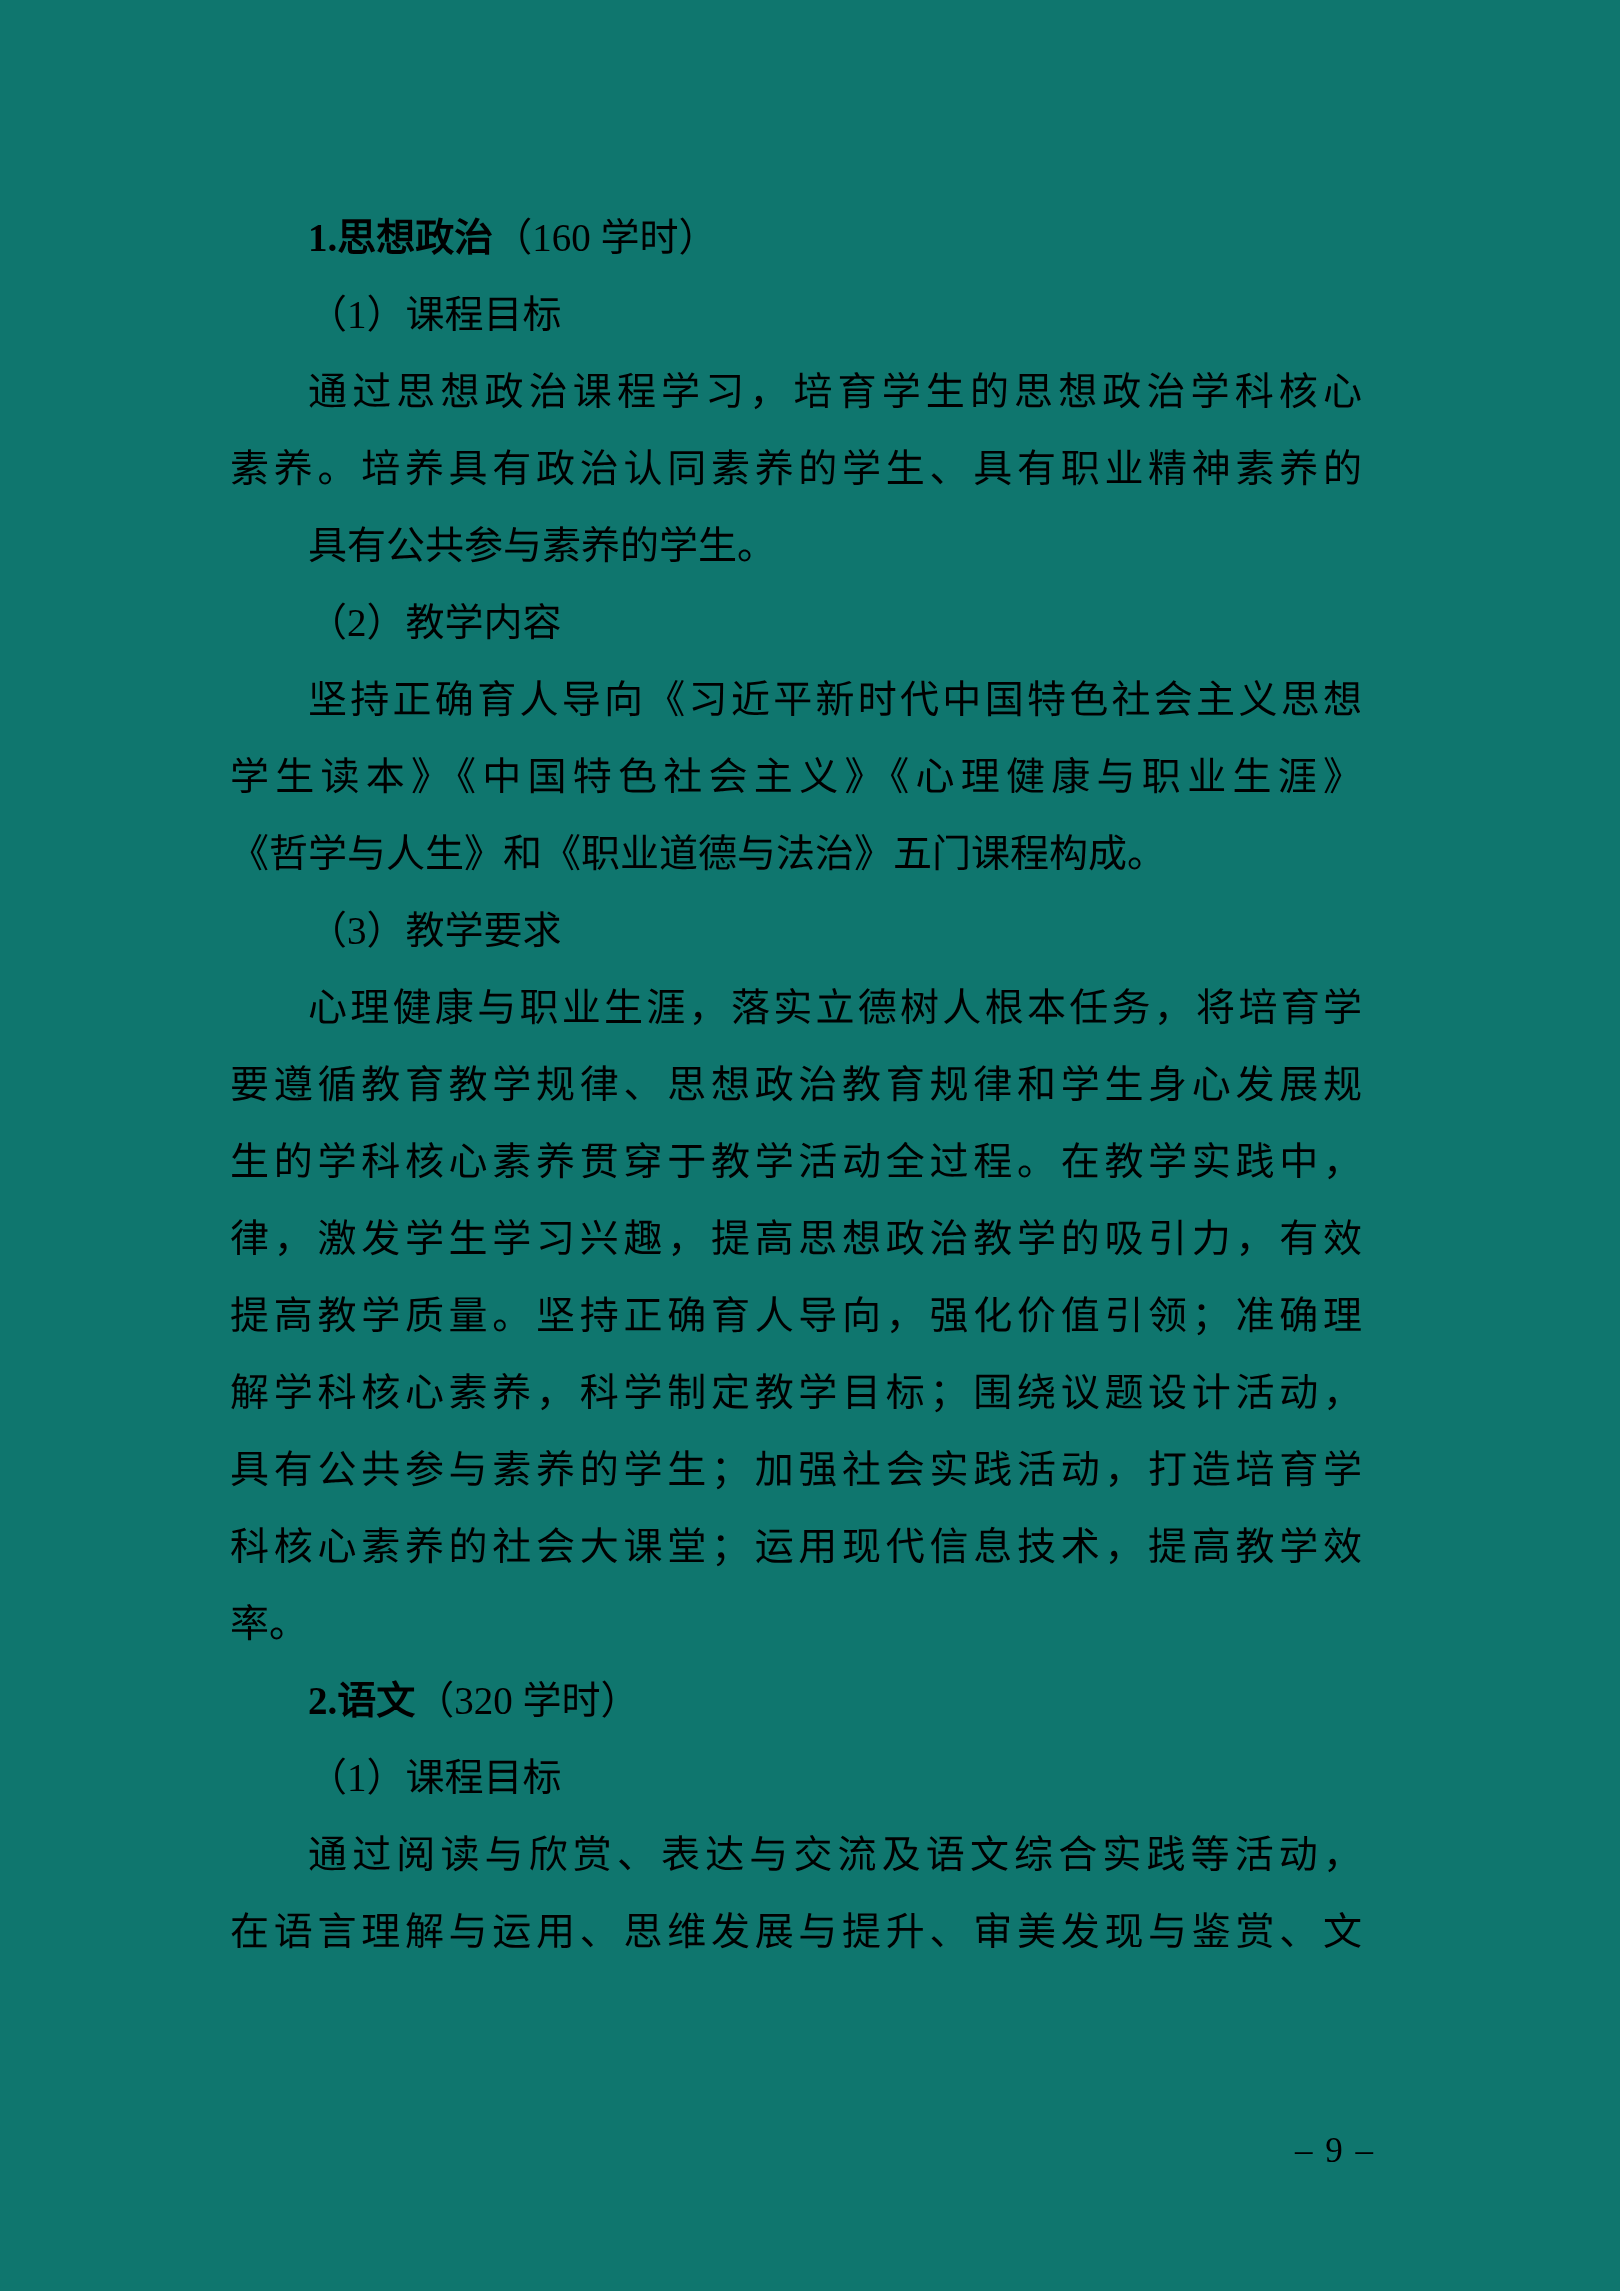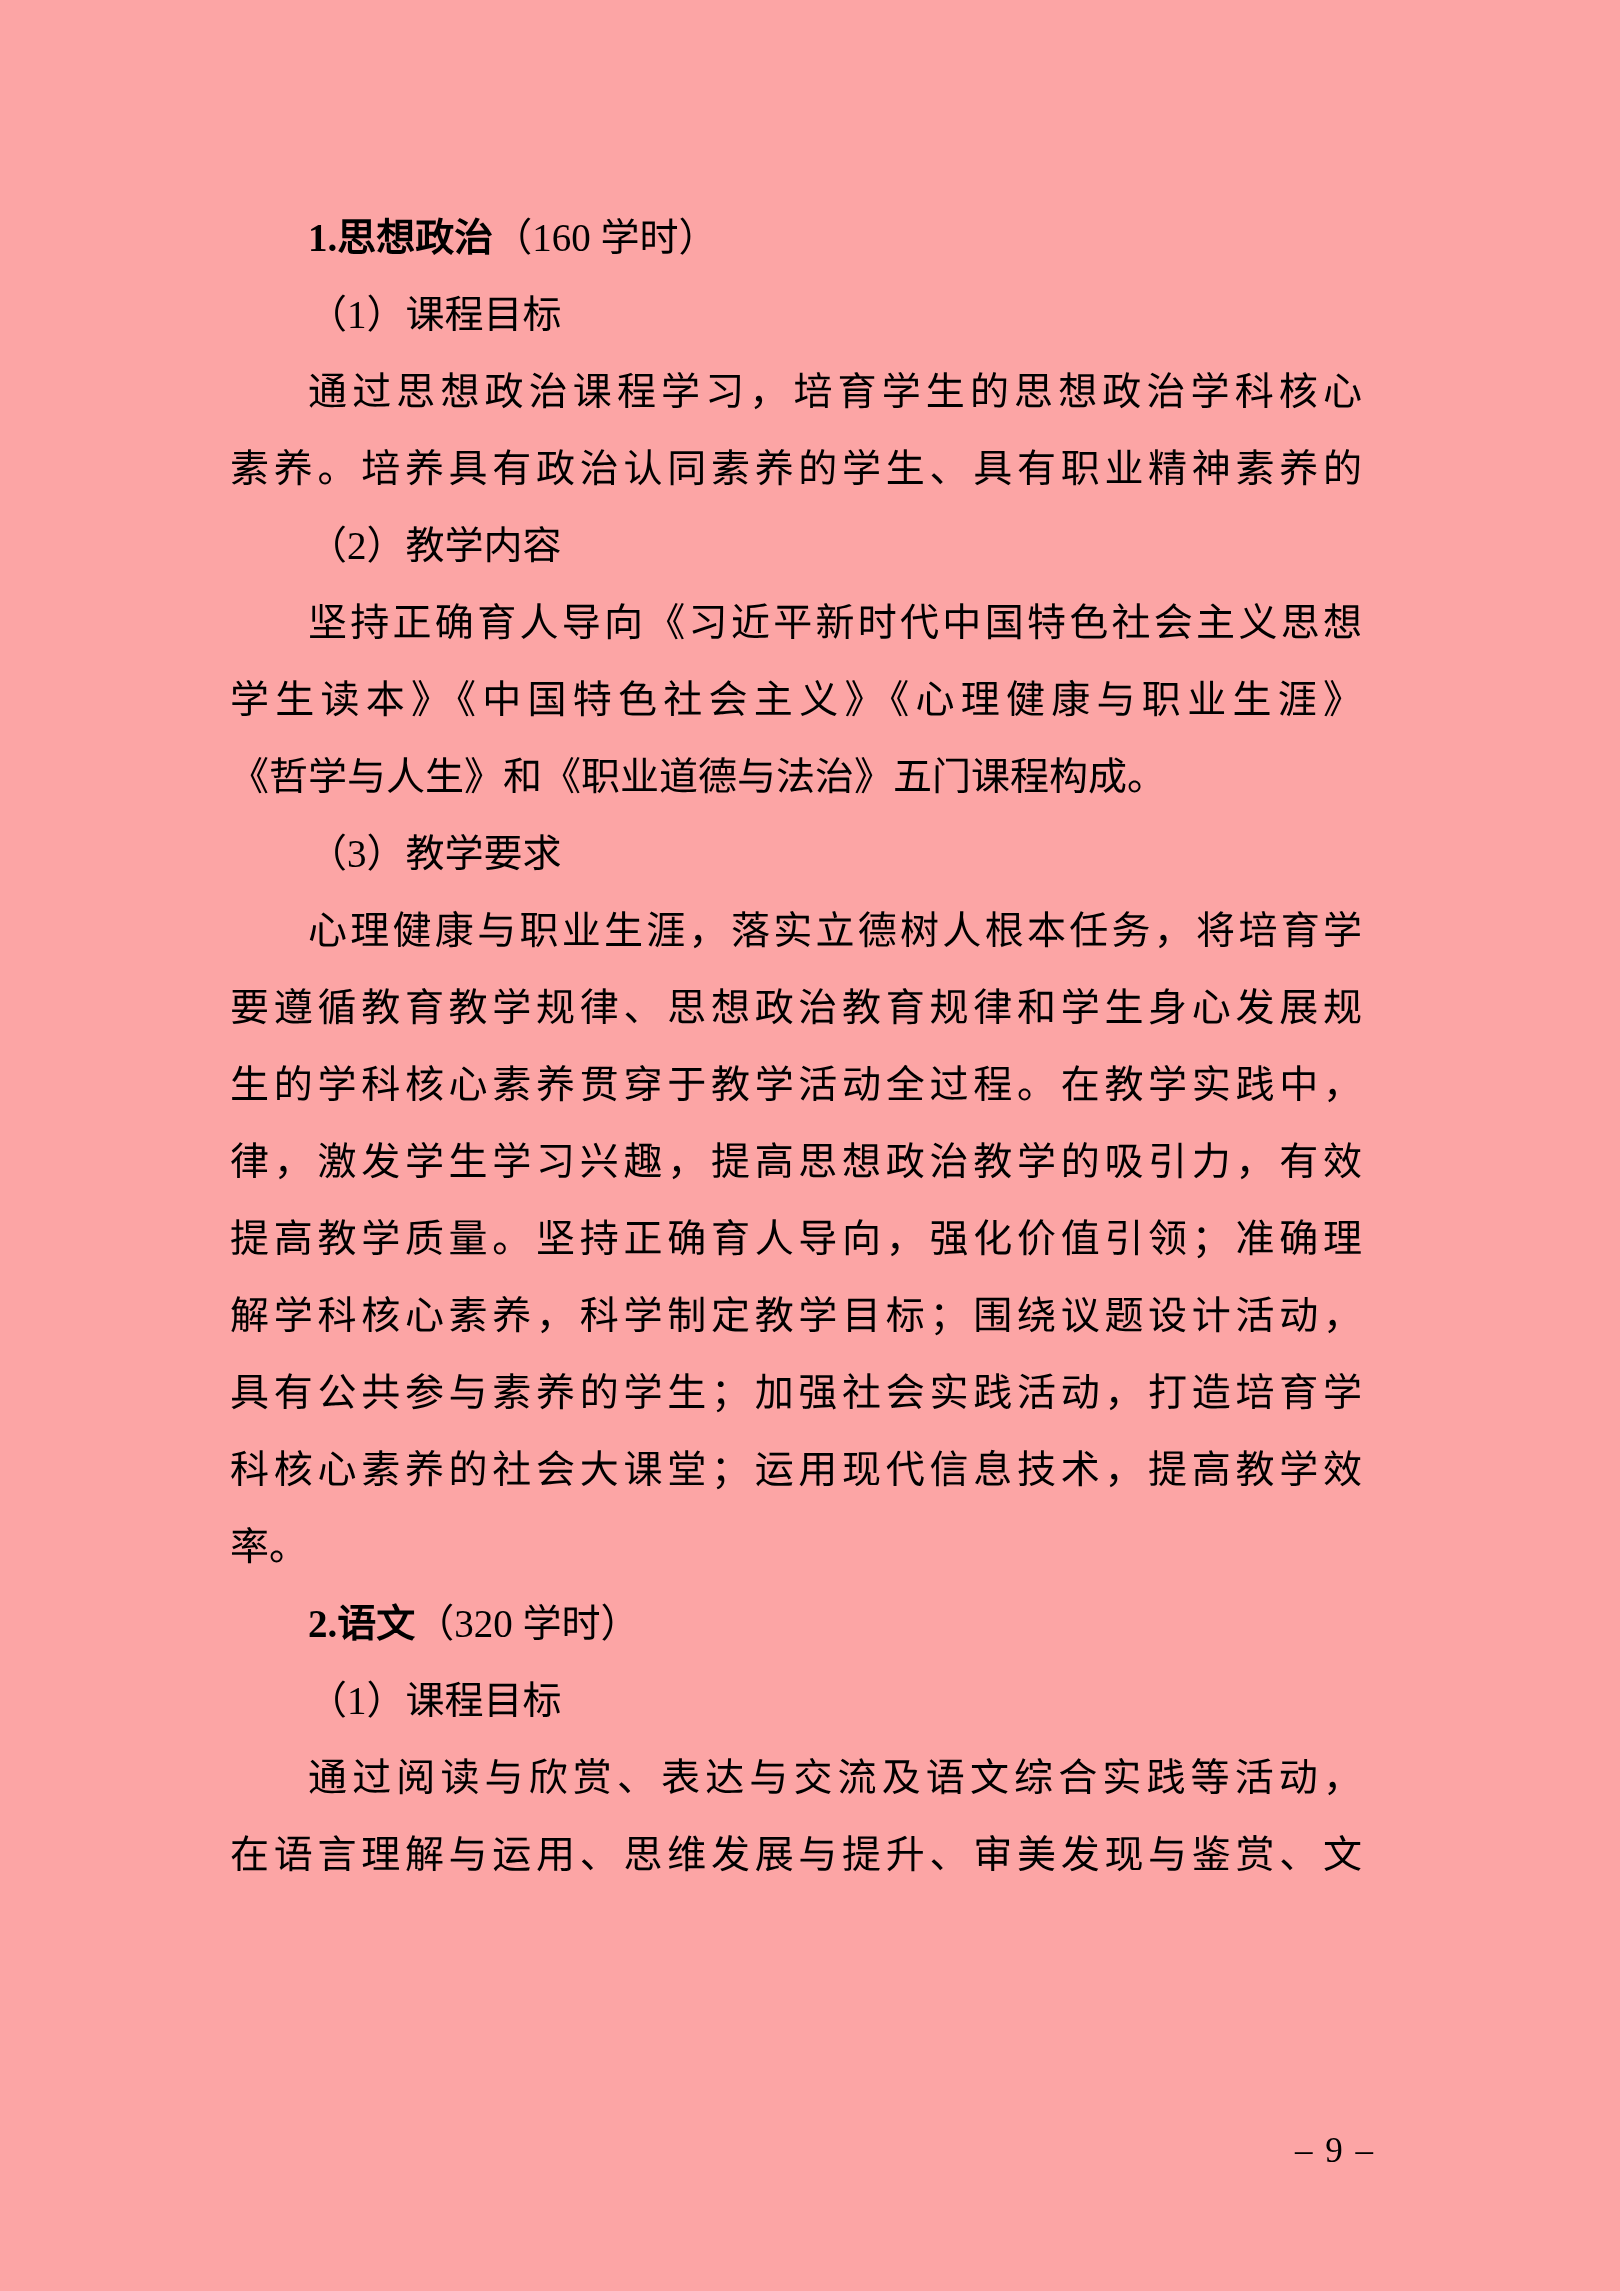--- a/index.html
+++ b/index.html
@@ -4,21 +4,21 @@
 <style>
   html, body {
     margin: 0;
     padding: 0;
     background: #ffffff;
   }
   .page {
     position: relative;
     width: 1620px;
     height: 2292px;
-    background: #fca5a5;
+    background: #0f766e;
     overflow: hidden;
     font-family: "Liberation Serif", "DejaVu Serif", serif;
     color: #000000;
   }
   .content {
     position: absolute;
     left: 230px;
     top: 199px;
     width: 1132px;
   }
@@ -52,20 +52,21 @@
 <body>
 
 <div class="page">
   <div class="content">
 
     <div class="ln ind"><span class="b">1.思想政治</span><span>（160 学时）</span></div>
 
     <div class="ln ind">（1）课程目标</div>
     <div class="ln ind just">通过思想政治课程学习，培育学生的思想政治学科核心</div>
     <div class="ln just">素养。培养具有政治认同素养的学生、具有职业精神素养的</div>
+    <div class="ln ind">具有公共参与素养的学生。</div>
     <div class="ln ind">（2）教学内容</div>
     <div class="ln ind just">坚持正确育人导向《习近平新时代中国特色社会主义思想</div>
     <div class="ln just">学生读本》《中国特色社会主义》《心理健康与职业生涯》</div>
     <div class="ln">《哲学与人生》和《职业道德与法治》五门课程构成。</div>
     <div class="ln ind">（3）教学要求</div>
     <div class="ln ind just">心理健康与职业生涯，落实立德树人根本任务，将培育学</div>
     <div class="ln just">要遵循教育教学规律、思想政治教育规律和学生身心发展规</div>
     <div class="ln just">生的学科核心素养贯穿于教学活动全过程。在教学实践中，</div>
     <div class="ln just">律，激发学生学习兴趣，提高思想政治教学的吸引力，有效</div>
     <div class="ln just">提高教学质量。坚持正确育人导向，强化价值引领；准确理</div>

